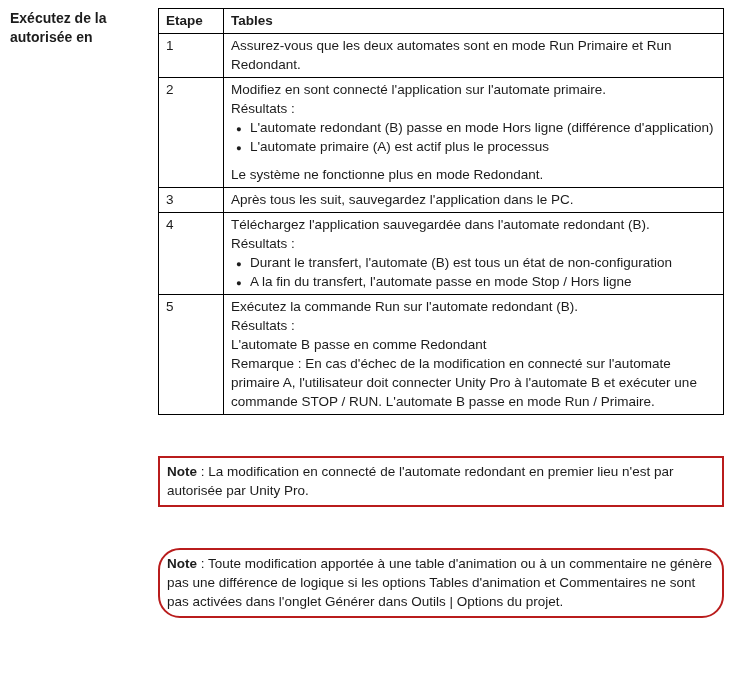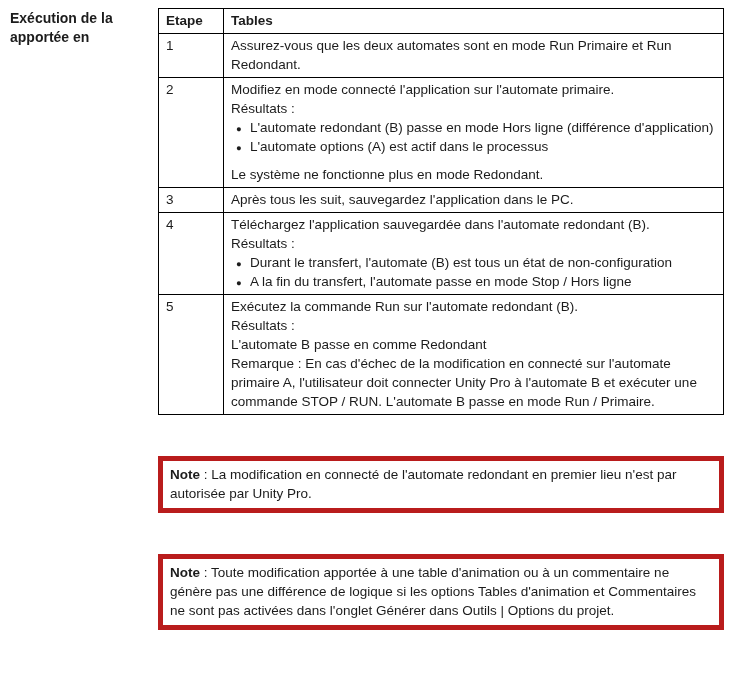--- a/index.html
+++ b/index.html
@@ -60,39 +60,39 @@
     margin-top: 9px;
   }
   .bullet-marker {
     position: absolute;
     left: 5px;
     top: 0.5px;
     font-size: 9.5px;
     line-height: 19px;
   }
   .note-box {
-    border: 5px solid #b91c1c;
+    border: 2px solid #b91c1c;
     width: 566px;
     padding: 4px 8px 5px 7px;
     font-size: 13.5px;
     line-height: 19px;
   }
   .note-box.first { margin-top: 41px; }
-  .note-box.second { margin-top: 41px; }
+  .note-box.second { margin-top: 41px; border-radius: 22px; }
   .note-label { font-weight: bold; }
 </style>
 </head>
 <body>
 
 <div class="page">
 
   <div class="side-col">
     <div class="side-heading">
-        <div>Exécution de la</div>
-        <div>apportée en</div>
+        <div>Exécutez de la</div>
+        <div>autorisée en</div>
       </div>
   </div>
 
   <div class="main-col">
 
 
     <table class="steps">
       <colgroup>
         <col class="step-col">
         <col>
@@ -106,24 +106,24 @@
       <tbody>
           <tr>
             <td class="step-cell">1</td>
             <td class="action-cell">
               <div class="line text">Assurez-vous que les deux automates sont en mode Run Primaire et Run Redondant.</div>
             </td>
           </tr>
           <tr>
             <td class="step-cell">2</td>
             <td class="action-cell">
-              <div class="line text">Modifiez en mode connecté l'application sur l'automate primaire.</div>
+              <div class="line text">Modifiez en sont connecté l'application sur l'automate primaire.</div>
               <div class="line text">Résultats :</div>
               <div class="line bullet"><span class="bullet-marker">●</span><span>L'automate redondant (B) passe en mode Hors ligne (différence d'application)</span></div>
-              <div class="line bullet"><span class="bullet-marker">●</span><span>L'automate options (A) est actif dans le processus</span></div>
+              <div class="line bullet"><span class="bullet-marker">●</span><span>L'automate primaire (A) est actif plus le processus</span></div>
               <div class="line spaced">Le système ne fonctionne plus en mode Redondant.</div>
             </td>
           </tr>
           <tr>
             <td class="step-cell">3</td>
             <td class="action-cell">
               <div class="line text">Après tous les suit, sauvegardez l'application dans le PC.</div>
             </td>
           </tr>
           <tr>

